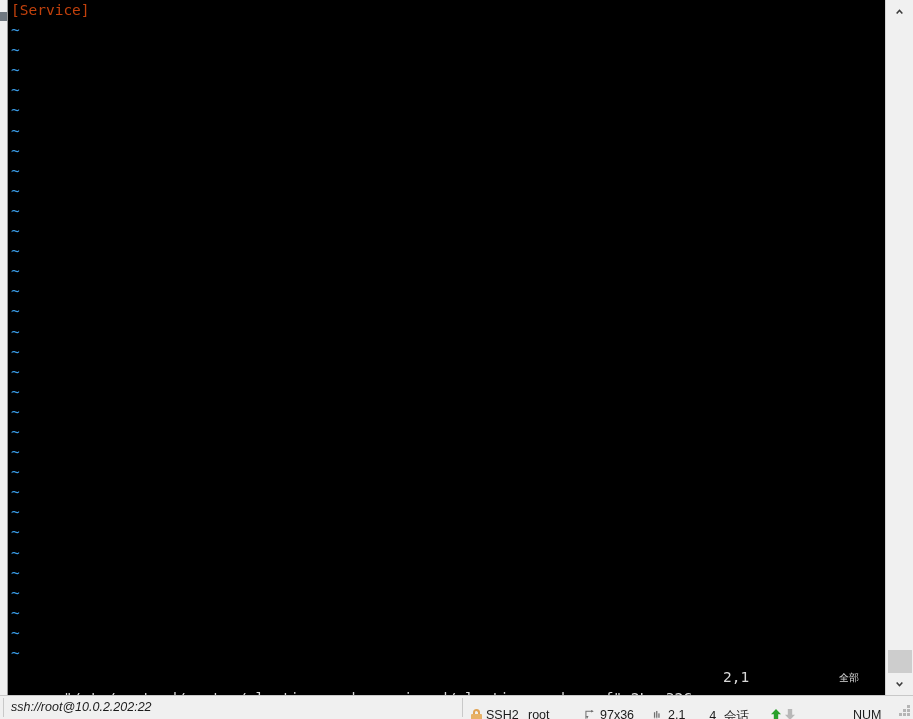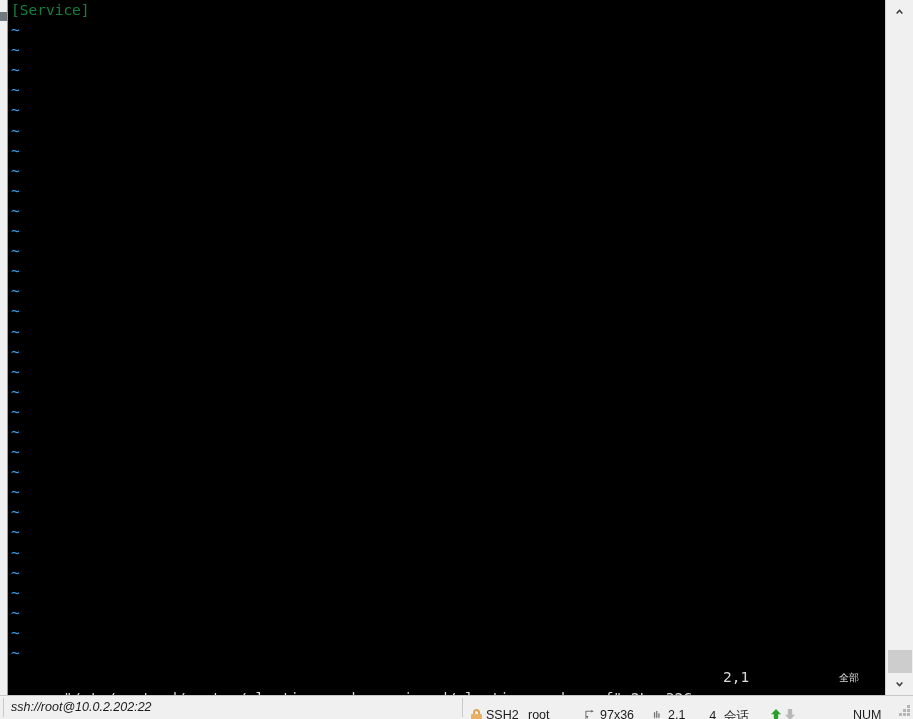--- a/index.html
+++ b/index.html
@@ -74,21 +74,21 @@
     left: 3px;
     top: 0px;
     width: 874px;
   }
   .term-line {
     height: 20.1px;
     line-height: 20.1px;
     white-space: pre;
     color: #d8d8d8;
   }
-  .t-white { color: #15803d; }
+  .t-white { color: #c2410c; }
   .t-tilde { color: #3a9de8; }
   .cursor-block {
     background: #00e000;
     color: #000000;
   }
 
   
   .vim-status {
     position: absolute;
     left: 3px;

